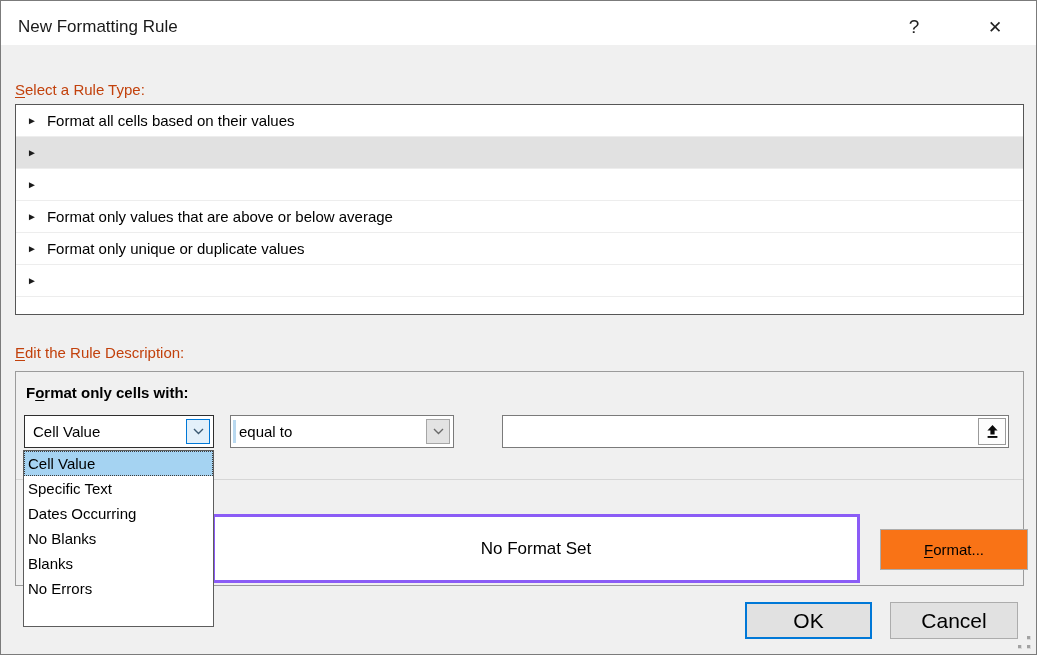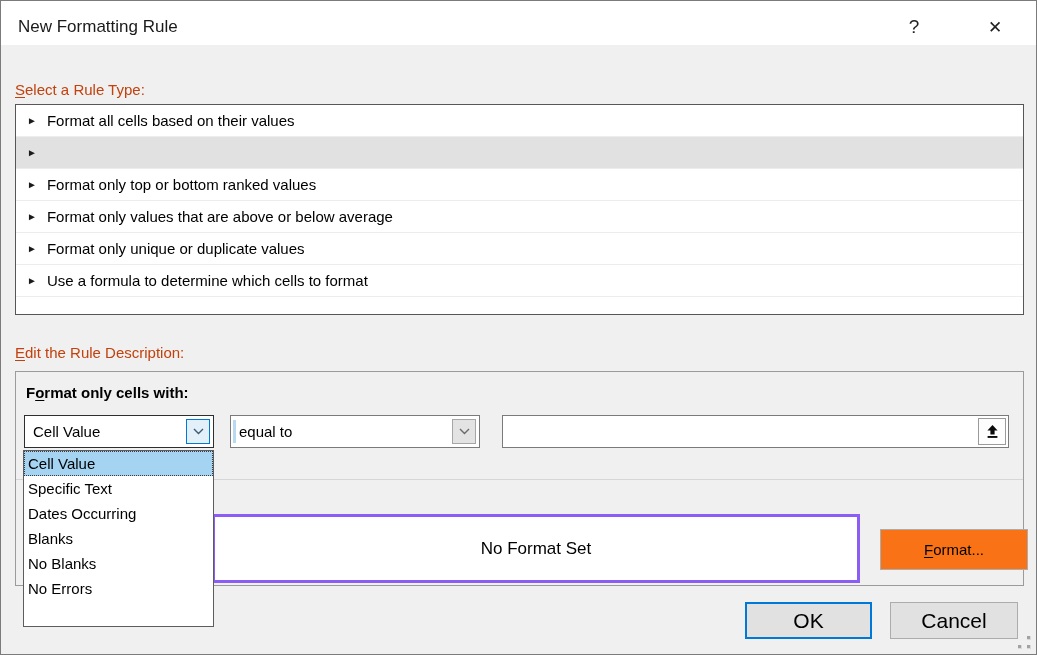--- a/index.html
+++ b/index.html
@@ -51,21 +51,21 @@
     position: absolute; left: 14px; top: 370px; width: 1009px; height: 215px;
     border: 1px solid #9b9b9b; background: #f0f0f0;
   }
   .section-title { position: absolute; left: 10px; top: 12px; font-size: 15px; font-weight: bold; }
   .combo {
     position: absolute; top: 43px; height: 33px; background: #fff;
     font-size: 15px;
   }
   .combo .val { position: absolute; left: 8px; top: 0; line-height: 31px; white-space: nowrap; }
   .combo1 { left: 8px;  width: 190px; border: 1px solid #2e2e2e; }
-  .combo2 { left: 214px; width: 250px; border: 1px solid #7a7a7a; }
+  .combo2 { left: 214px; width: 224px; border: 1px solid #7a7a7a; }
   .chev-box {
     position: absolute; right: 3px; top: 3px; width: 24px; height: 25px;
     display: flex; align-items: center; justify-content: center;
   }
   .combo1 .chev-box { background: #e3f0fa; border: 1px solid #0078d7; }
   .combo2 .chev-box { background: #e3e3e3; border: 1px solid #a6a6a6; }
   .caret-bar { position: absolute; left: 2px; top: 4px; width: 3px; height: 23px; background: #b9d9f0; }
   .value-field {
     position: absolute; left: 486px; top: 43px; width: 507px; height: 33px;
     background: #fff; border: 1px solid #7a7a7a; font-size: 15px;
@@ -142,33 +142,31 @@
   <div class="rule-list">
     <div class="rule-row">
       <span class="bullet">►</span>
       <span>Format all cells based on their values</span>
     </div>
     <div class="rule-row selected">
       <span class="bullet">►</span>
     </div>
     <div class="rule-row">
       <span class="bullet">►</span>
-      <span>Format only top or bottom ranked values</span>
     </div>
     <div class="rule-row">
       <span class="bullet">►</span>
       <span>Format only values that are above or below average</span>
     </div>
     <div class="rule-row">
       <span class="bullet">►</span>
       <span>Format only unique or duplicate values</span>
     </div>
     <div class="rule-row">
       <span class="bullet">►</span>
-      <span>Use a formula to determine which cells to format</span>
     </div>
   </div>
 
   <div class="group-label lbl-edit"><span class="u">E</span><span>dit the Rule Description:</span></div>
 
   <div class="desc-panel">
     <div class="section-title"><span>F</span><span class="u">o</span><span>rmat only cells with:</span></div>
 
     <div class="combo combo1">
       <span class="val">Cell Value</span>
@@ -207,22 +205,22 @@
 
     <button class="format-btn">
       <span><span class="u">F</span><span>ormat...</span></span>
     </button>
   </div>
 
   <div class="dropdown-popup">
     <div class="dd-item selected">Cell Value</div>
     <div class="dd-item">Specific Text</div>
     <div class="dd-item">Dates Occurring</div>
+    <div class="dd-item">No Blanks</div>
     <div class="dd-item">Blanks</div>
-    <div class="dd-item">No Blanks</div>
     <div class="dd-item">No Errors</div>
   </div>
 
   <button class="btn ok-btn">OK</button>
   <button class="btn cancel-btn">Cancel</button>
 
   <div class="resize-grip">
     <span class="grip-dot d1"></span>
     <span class="grip-dot d2"></span>
     <span class="grip-dot d3"></span>

